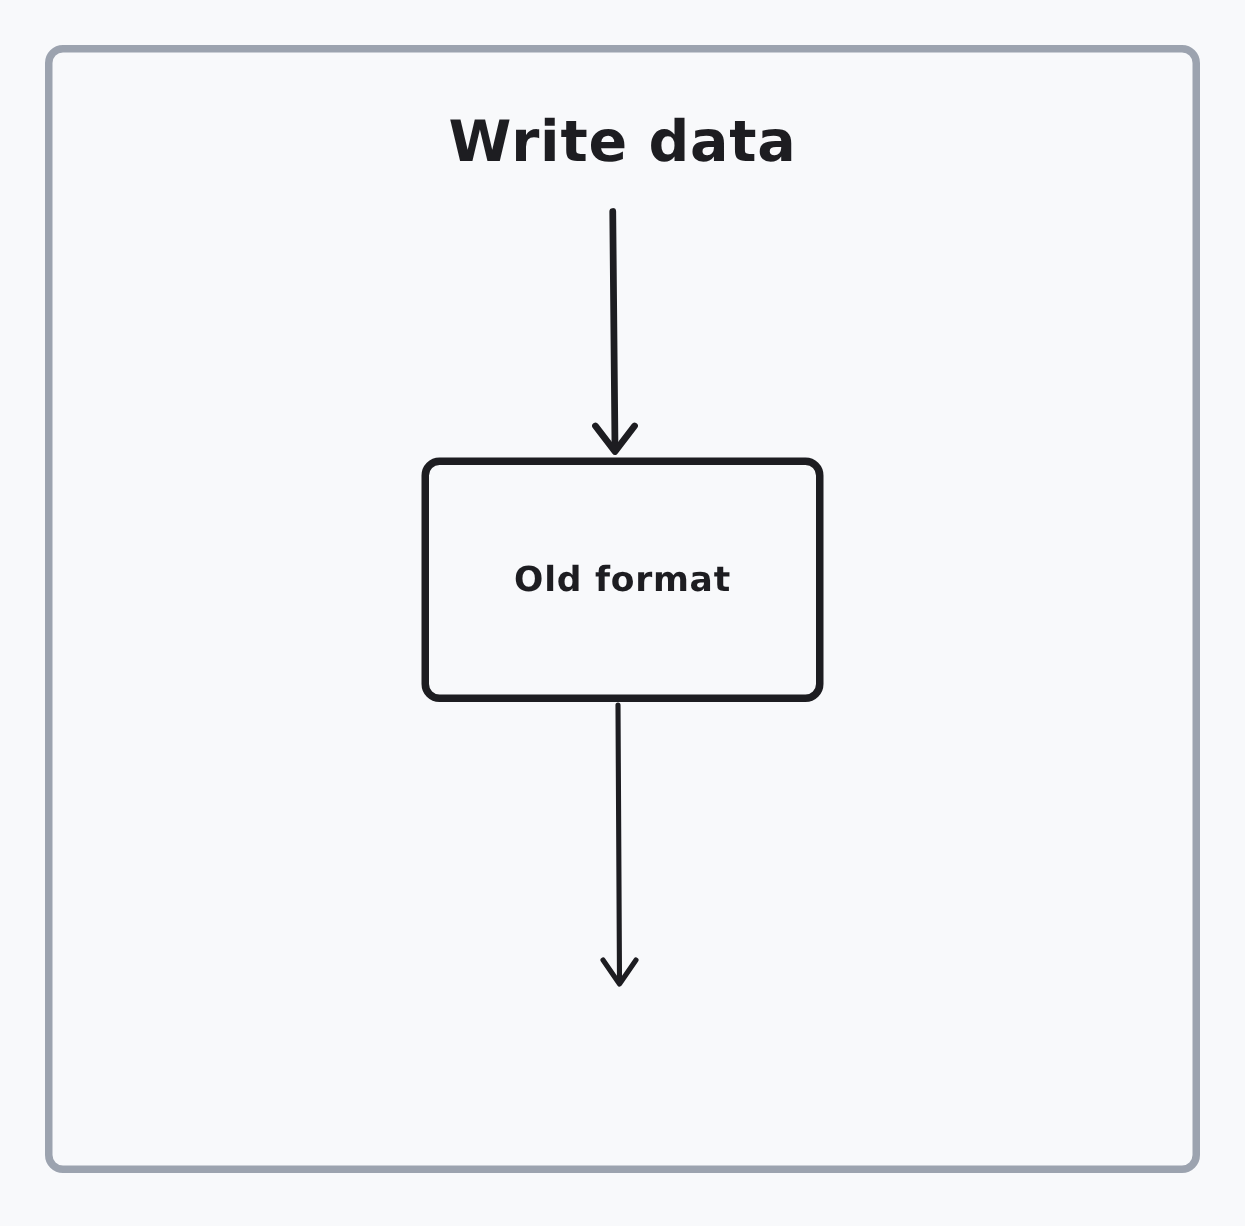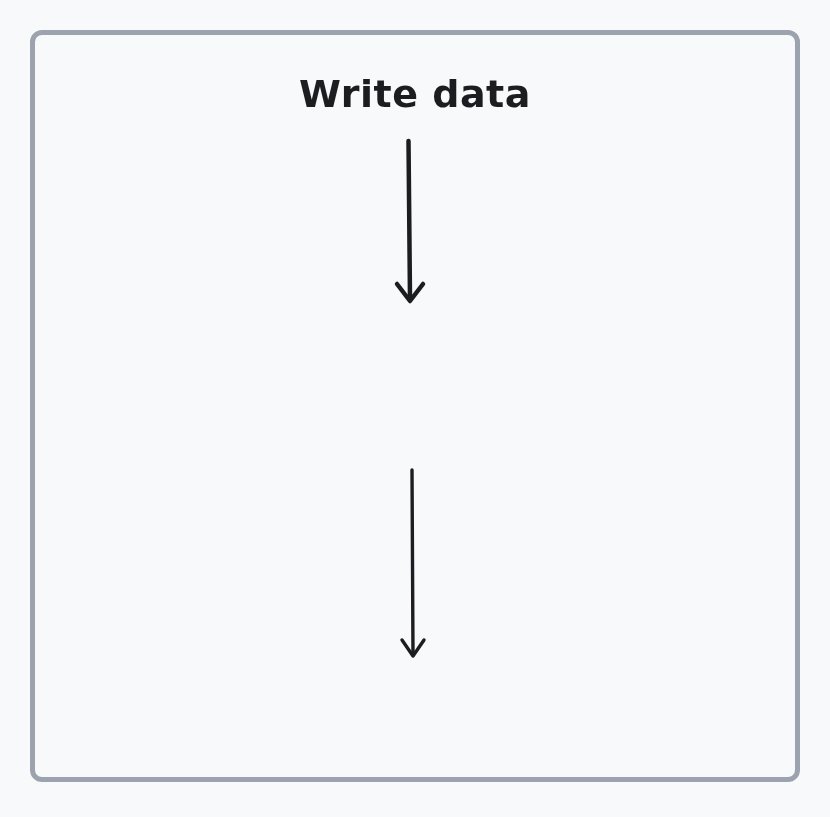--- a/index.html
+++ b/index.html
@@ -92,15 +92,18 @@
     <g>
       <path class="arrow-stroke" stroke-width="4.5" d="M408.5 141 L410 299"></path>
       <path class="arrow-stroke" stroke-width="4.5" d="M397 284 L410 301 L423 284"></path>
     </g>
     <g>
       <path class="arrow-stroke" stroke-width="3.4" d="M412 470 L413 653"></path>
       <path class="arrow-stroke" stroke-width="3.4" d="M402 640 L413 656 L424 640"></path>
     </g>
   </svg>
 
+  <div class="node">
+    <span class="node-label">Old format</span>
+  </div>
 
 
 </div>
 
 </body></html>

